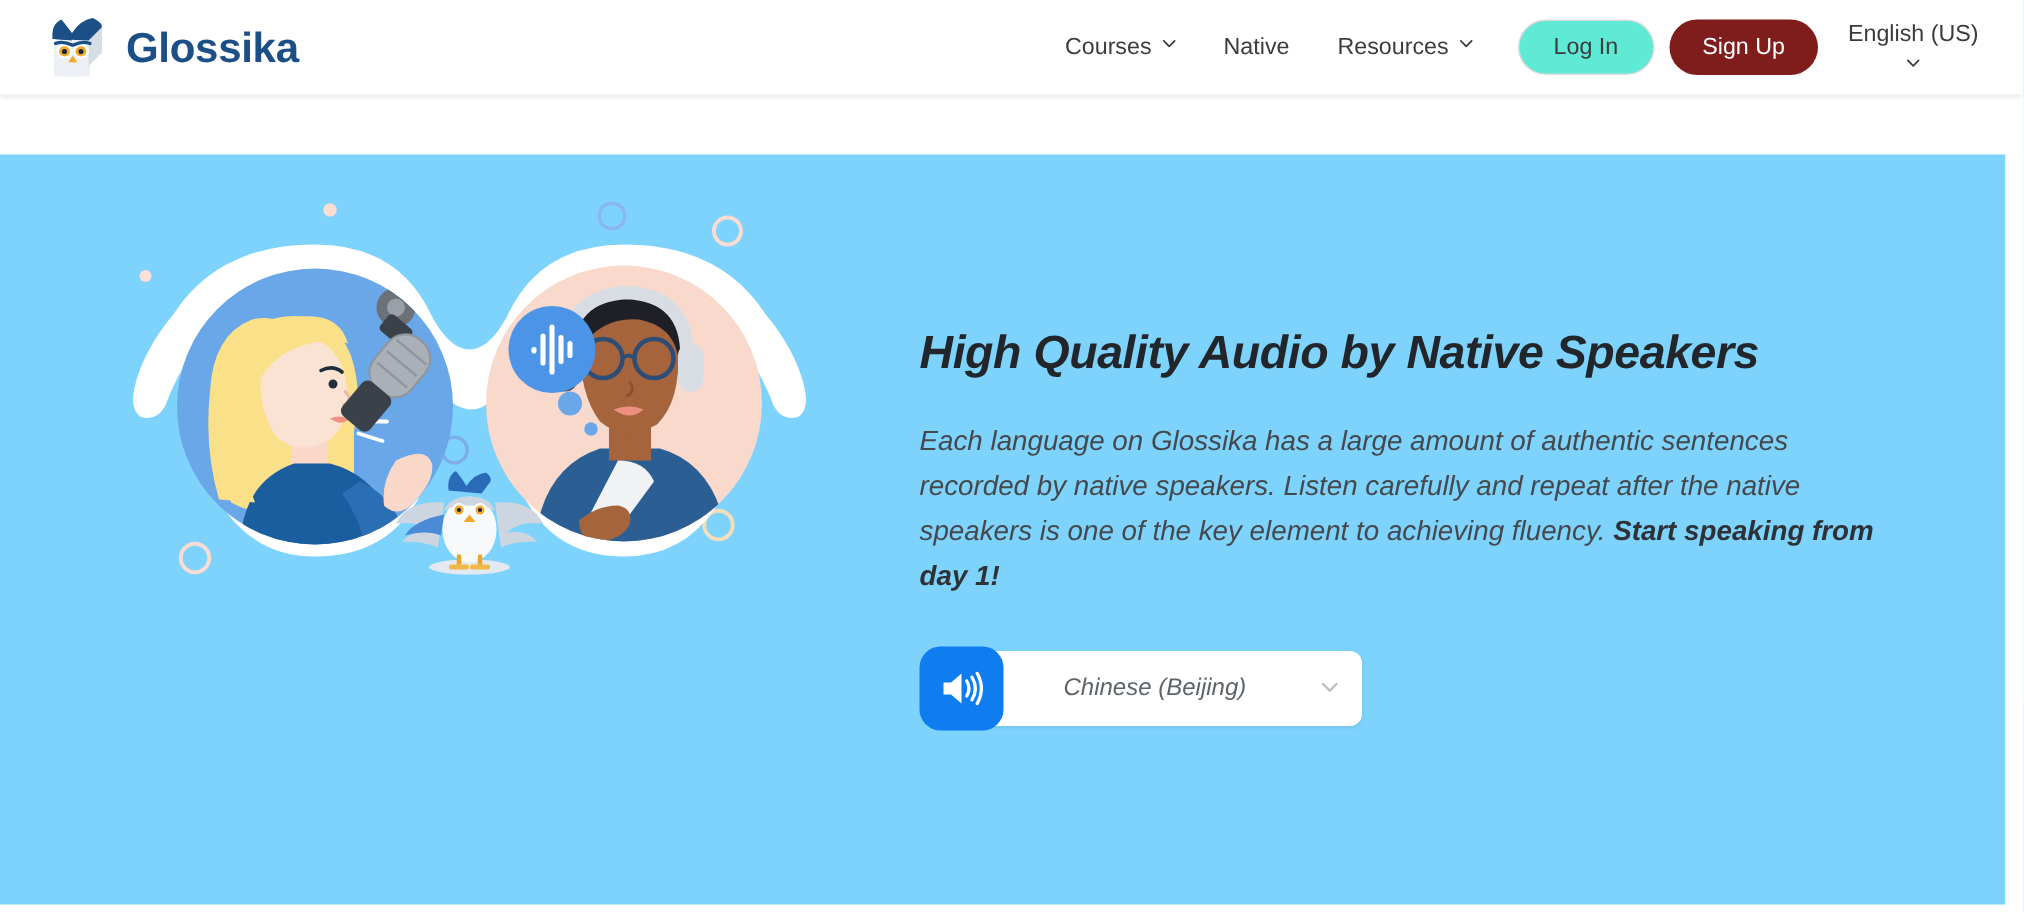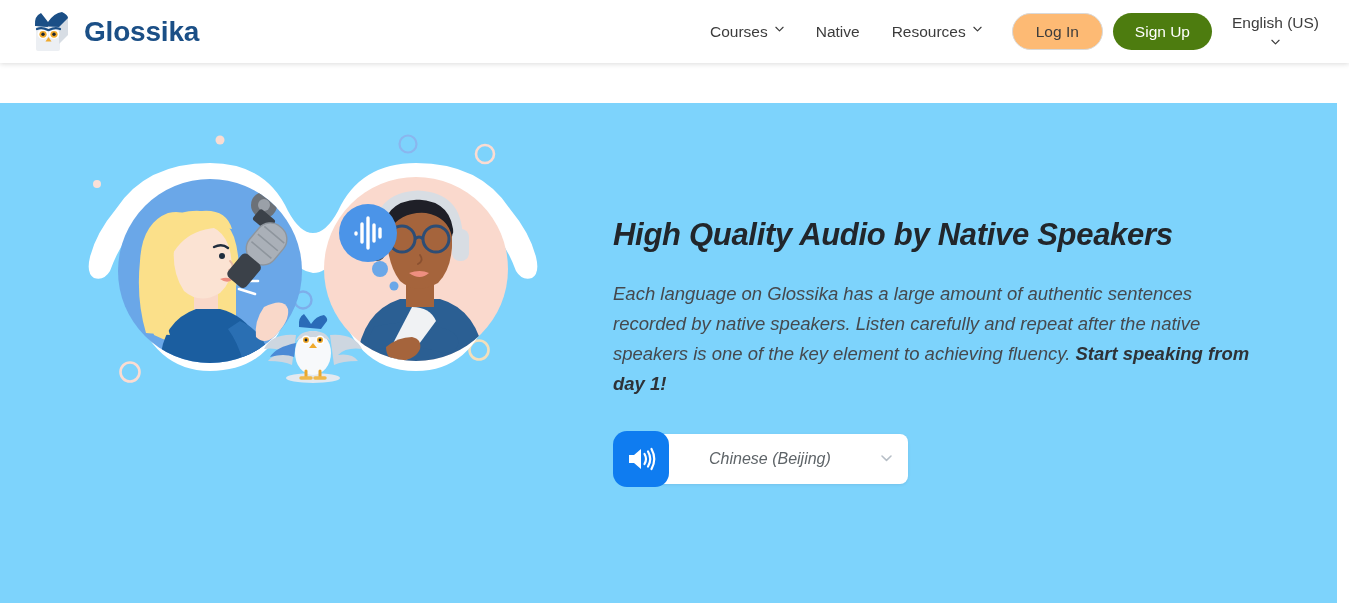--- a/index.html
+++ b/index.html
@@ -74,34 +74,34 @@
     width: 9px; height: 9px;
     display: inline-block;
     position: relative;
     top: -1px;
   }
   .caret svg { display: block; }
 
   .btn-login {
     font-size: 15.5px;
     color: #3c3c3c;
-    background: #fdba74;
+    background: #5eead4;
     border: 1px solid #d9d9d9;
     border-radius: 20px;
     padding: 8px 23px;
     margin-left: 14px;
     cursor: pointer;
     font-family: inherit;
     line-height: 1.25;
   }
 
   .btn-signup {
     font-size: 15.5px;
     color: #ffffff;
-    background: #4d7c0f;
+    background: #7f1d1d;
     border: none;
     border-radius: 20px;
     padding: 9px 22px;
     margin-left: 10px;
     cursor: pointer;
     font-family: inherit;
     line-height: 1.25;
   }
 
   .lang-switch {

